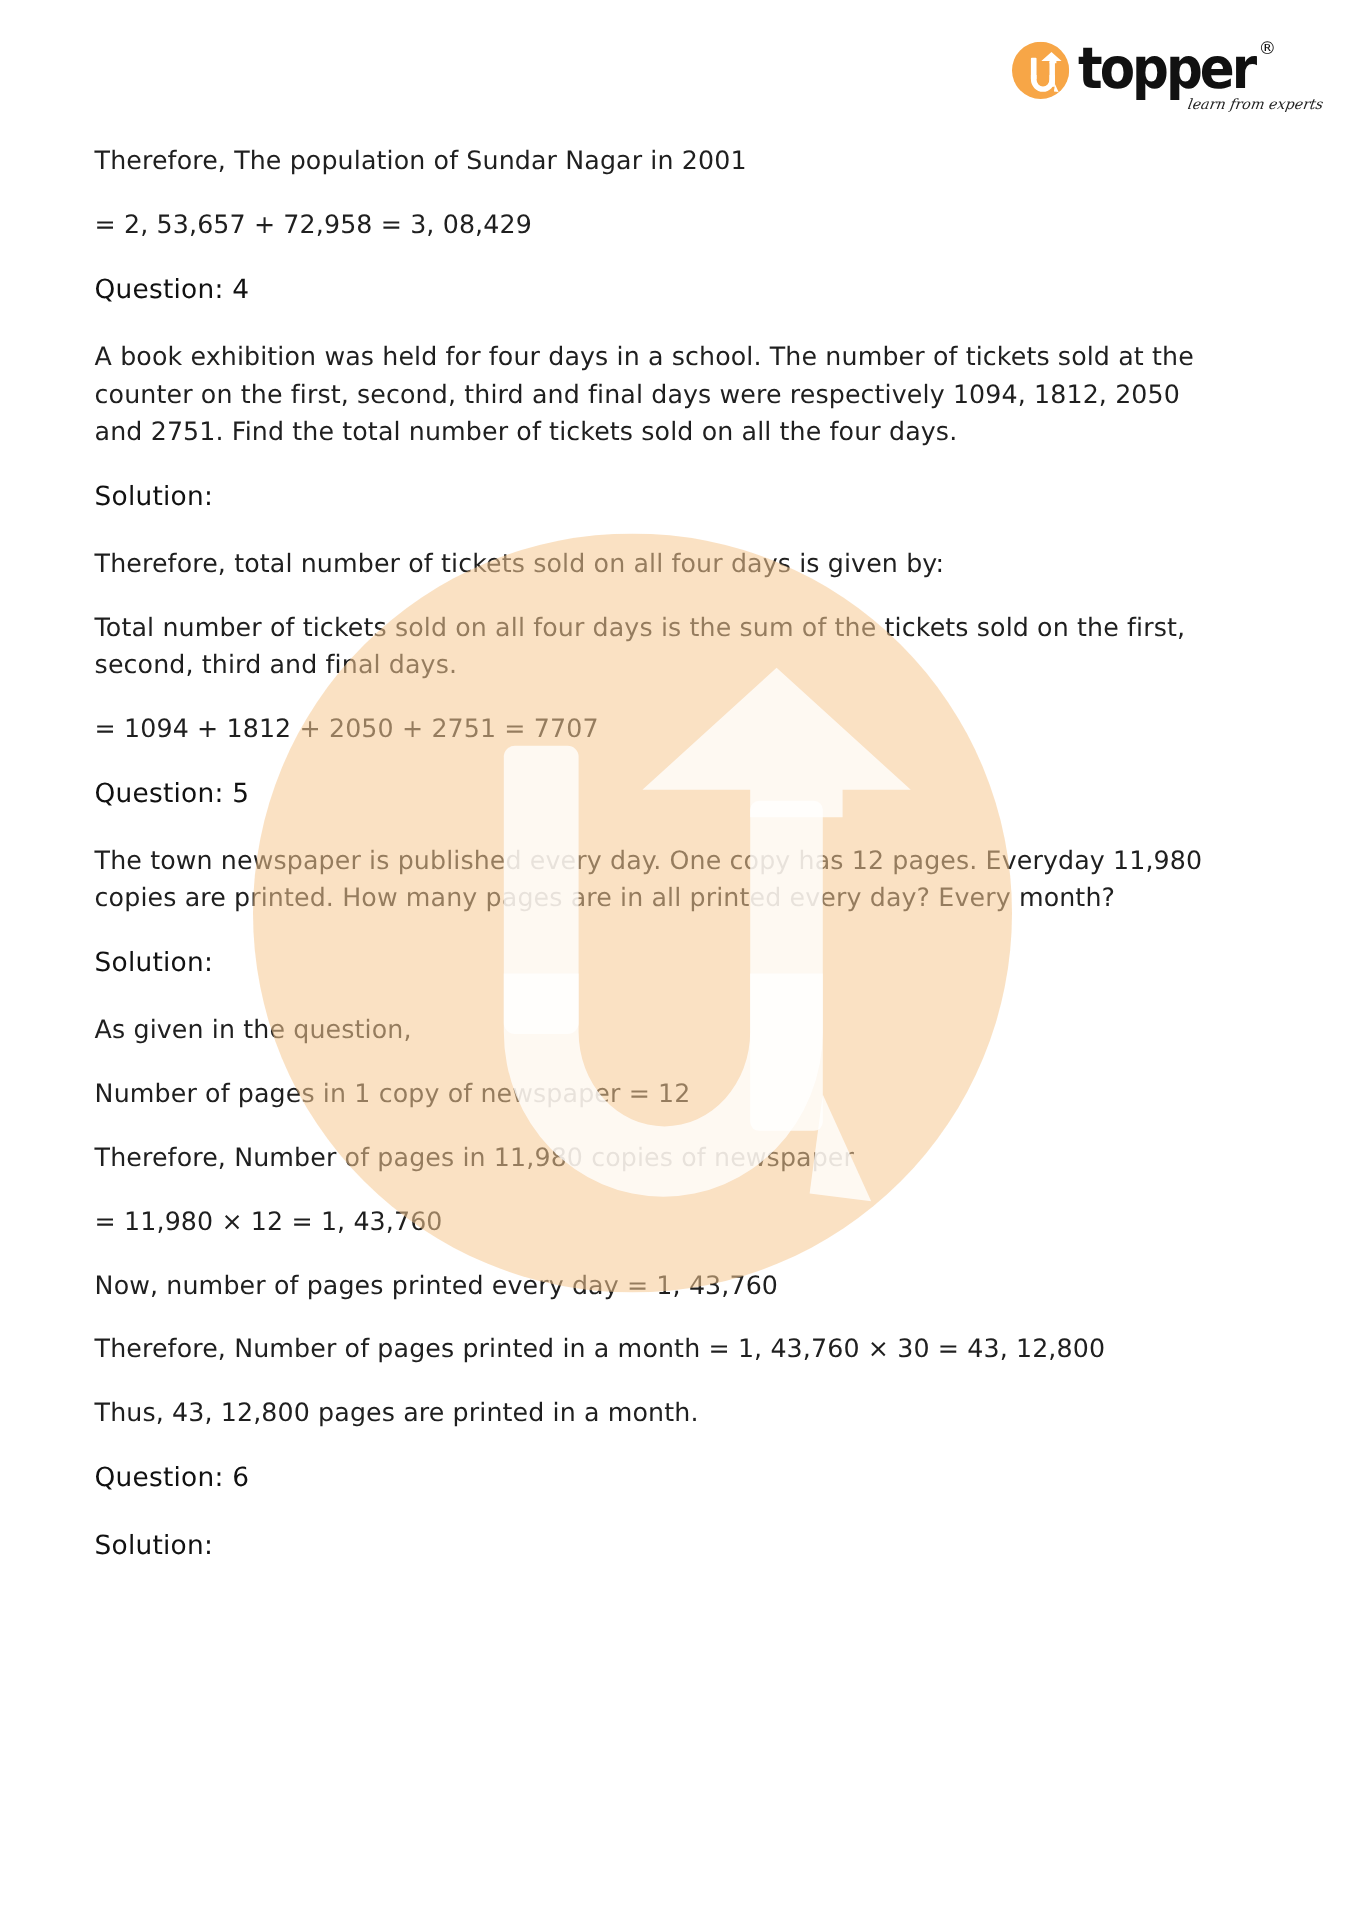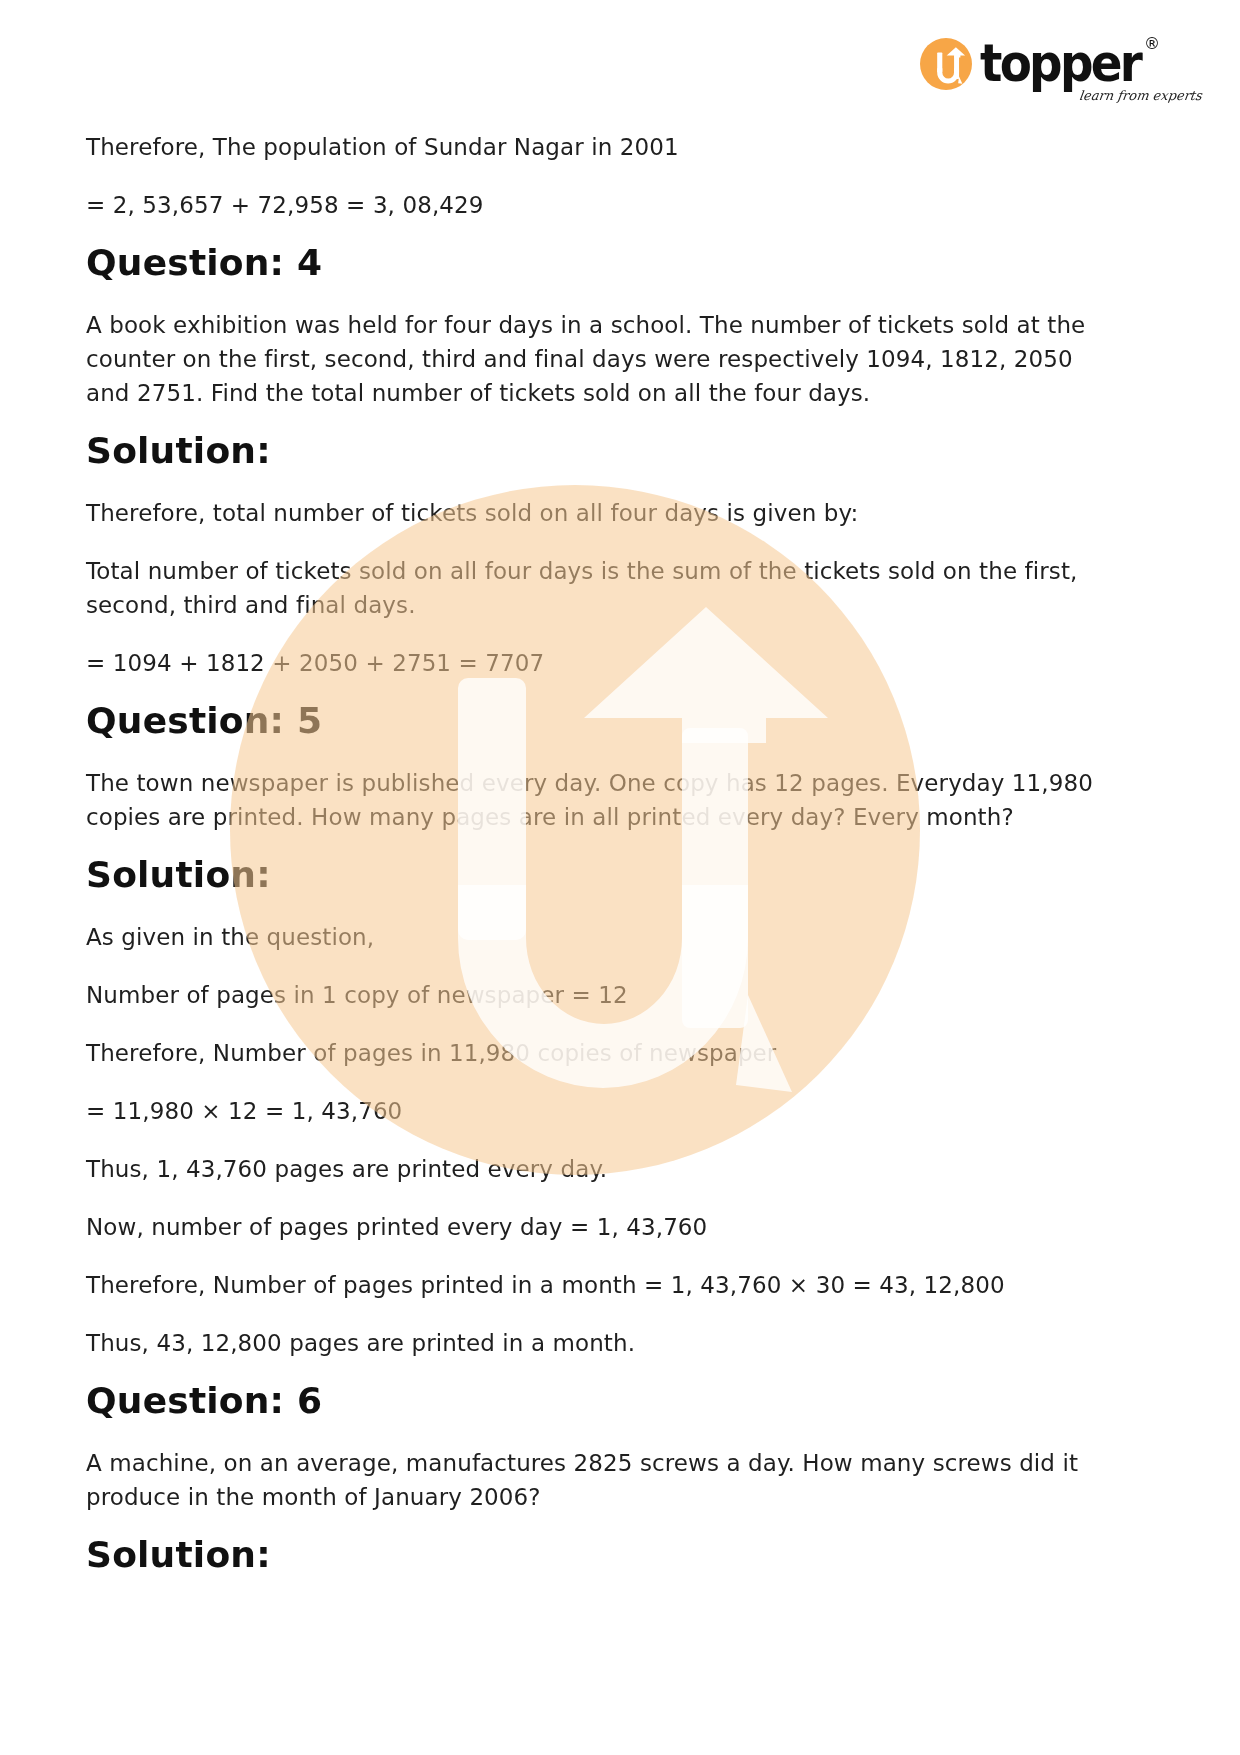--- a/index.html
+++ b/index.html
@@ -13,21 +13,21 @@
   }
   .content{
     position:absolute;left:86px;top:112px;width:1036px;z-index:1;
   }
   .content p{
     margin:18px 0 24px 0;
     font-size:23px;line-height:34px;letter-spacing:0.1px;
   }
   .content h2{
     margin:14px 0 28px 0;
-    font-size:36px;line-height:34px;font-weight:bold;color:#111111;
+    font-size:24px;line-height:34px;font-weight:normal;color:#111111;
     letter-spacing:0.2px;
   }
   .logo{
     position:absolute;left:920px;top:36px;width:250px;height:72px;z-index:2;
   }
   .logo-mark{position:absolute;left:0;top:2px;}
   .logo-text{
     position:absolute;left:60px;top:-8px;
     font-weight:bold;font-size:52px;letter-spacing:-3px;color:#111111;
     transform:scaleX(0.9);transform-origin:left top;
@@ -76,26 +76,24 @@
   <p>Therefore, total number of tickets sold on all four days is given by:</p>
   <p>Total number of tickets sold on all four days is the sum of the tickets sold on the first, second, third and final days.</p>
   <p>= 1094 + 1812 + 2050 + 2751 = 7707</p>
   <h2>Question: 5</h2>
   <p>The town newspaper is published every day. One copy has 12 pages. Everyday 11,980 copies are printed. How many pages are in all printed every day? Every month?</p>
   <h2>Solution:</h2>
   <p>As given in the question,</p>
   <p>Number of pages in 1 copy of newspaper = 12</p>
   <p>Therefore, Number of pages in 11,980 copies of newspaper</p>
   <p>= 11,980 × 12 = 1, 43,760</p>
-  <p>Thus, 1, 43,760 pages are printed every day.</p>
   <p>Now, number of pages printed every day = 1, 43,760</p>
   <p>Therefore, Number of pages printed in a month = 1, 43,760 × 30 = 43, 12,800</p>
   <p>Thus, 43, 12,800 pages are printed in a month.</p>
   <h2>Question: 6</h2>
-  <p>A machine, on an average, manufactures 2825 screws a day. How many screws did it produce in the month of January 2006?</p>
   <h2>Solution:</h2>
 </div>
 
 <svg class="watermark" viewBox="0 0 690 690" aria-hidden="true">
   <circle cx="345" cy="345" r="345" fill="#F6C992" fill-opacity="0.55"></circle>
   <g fill="#FFFFFF" fill-opacity="0.78">
     <rect x="228" y="193" width="68" height="262" rx="10"></rect>
     <rect x="452" y="243" width="66" height="300" rx="8"></rect>
     <polygon points="476,122 598,233 536,233 536,258 452,258 452,233 354,233"></polygon>
     <path d="M228,400 L228,453 A145,150 0 0 0 518,453 L518,400 L452,400 L452,453 A78,86 0 0 1 296,453 L296,400 Z"></path>

